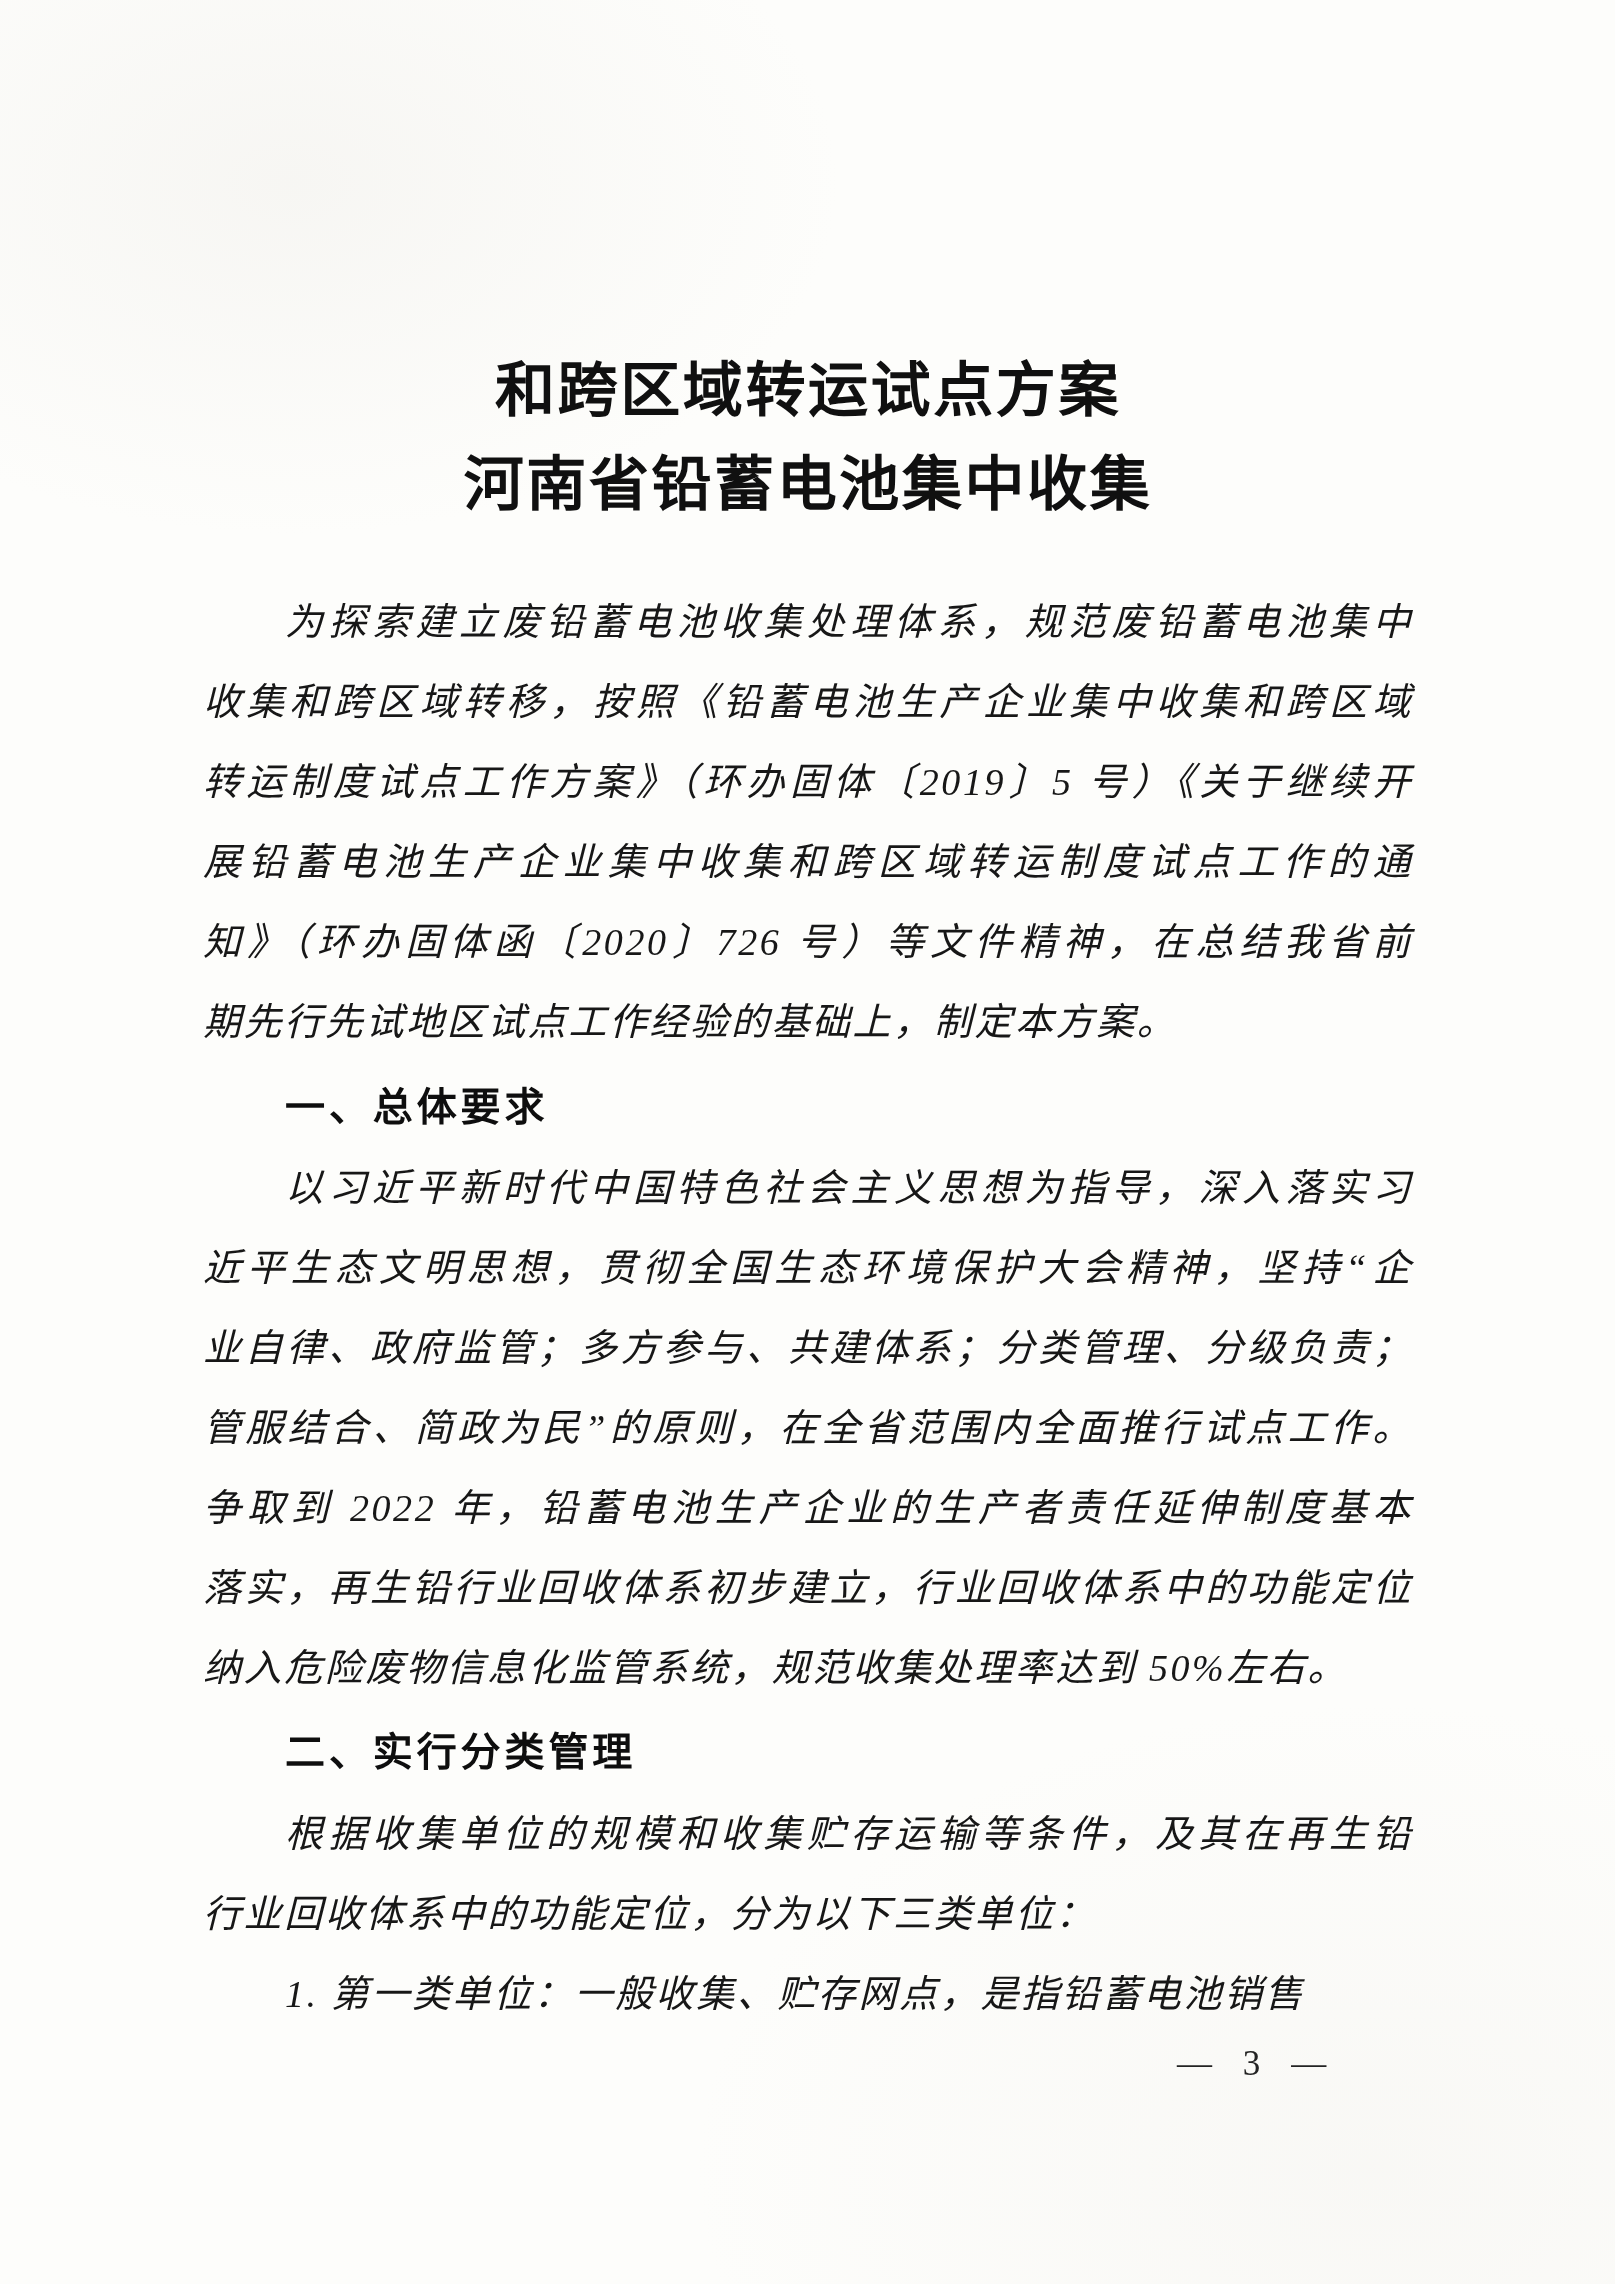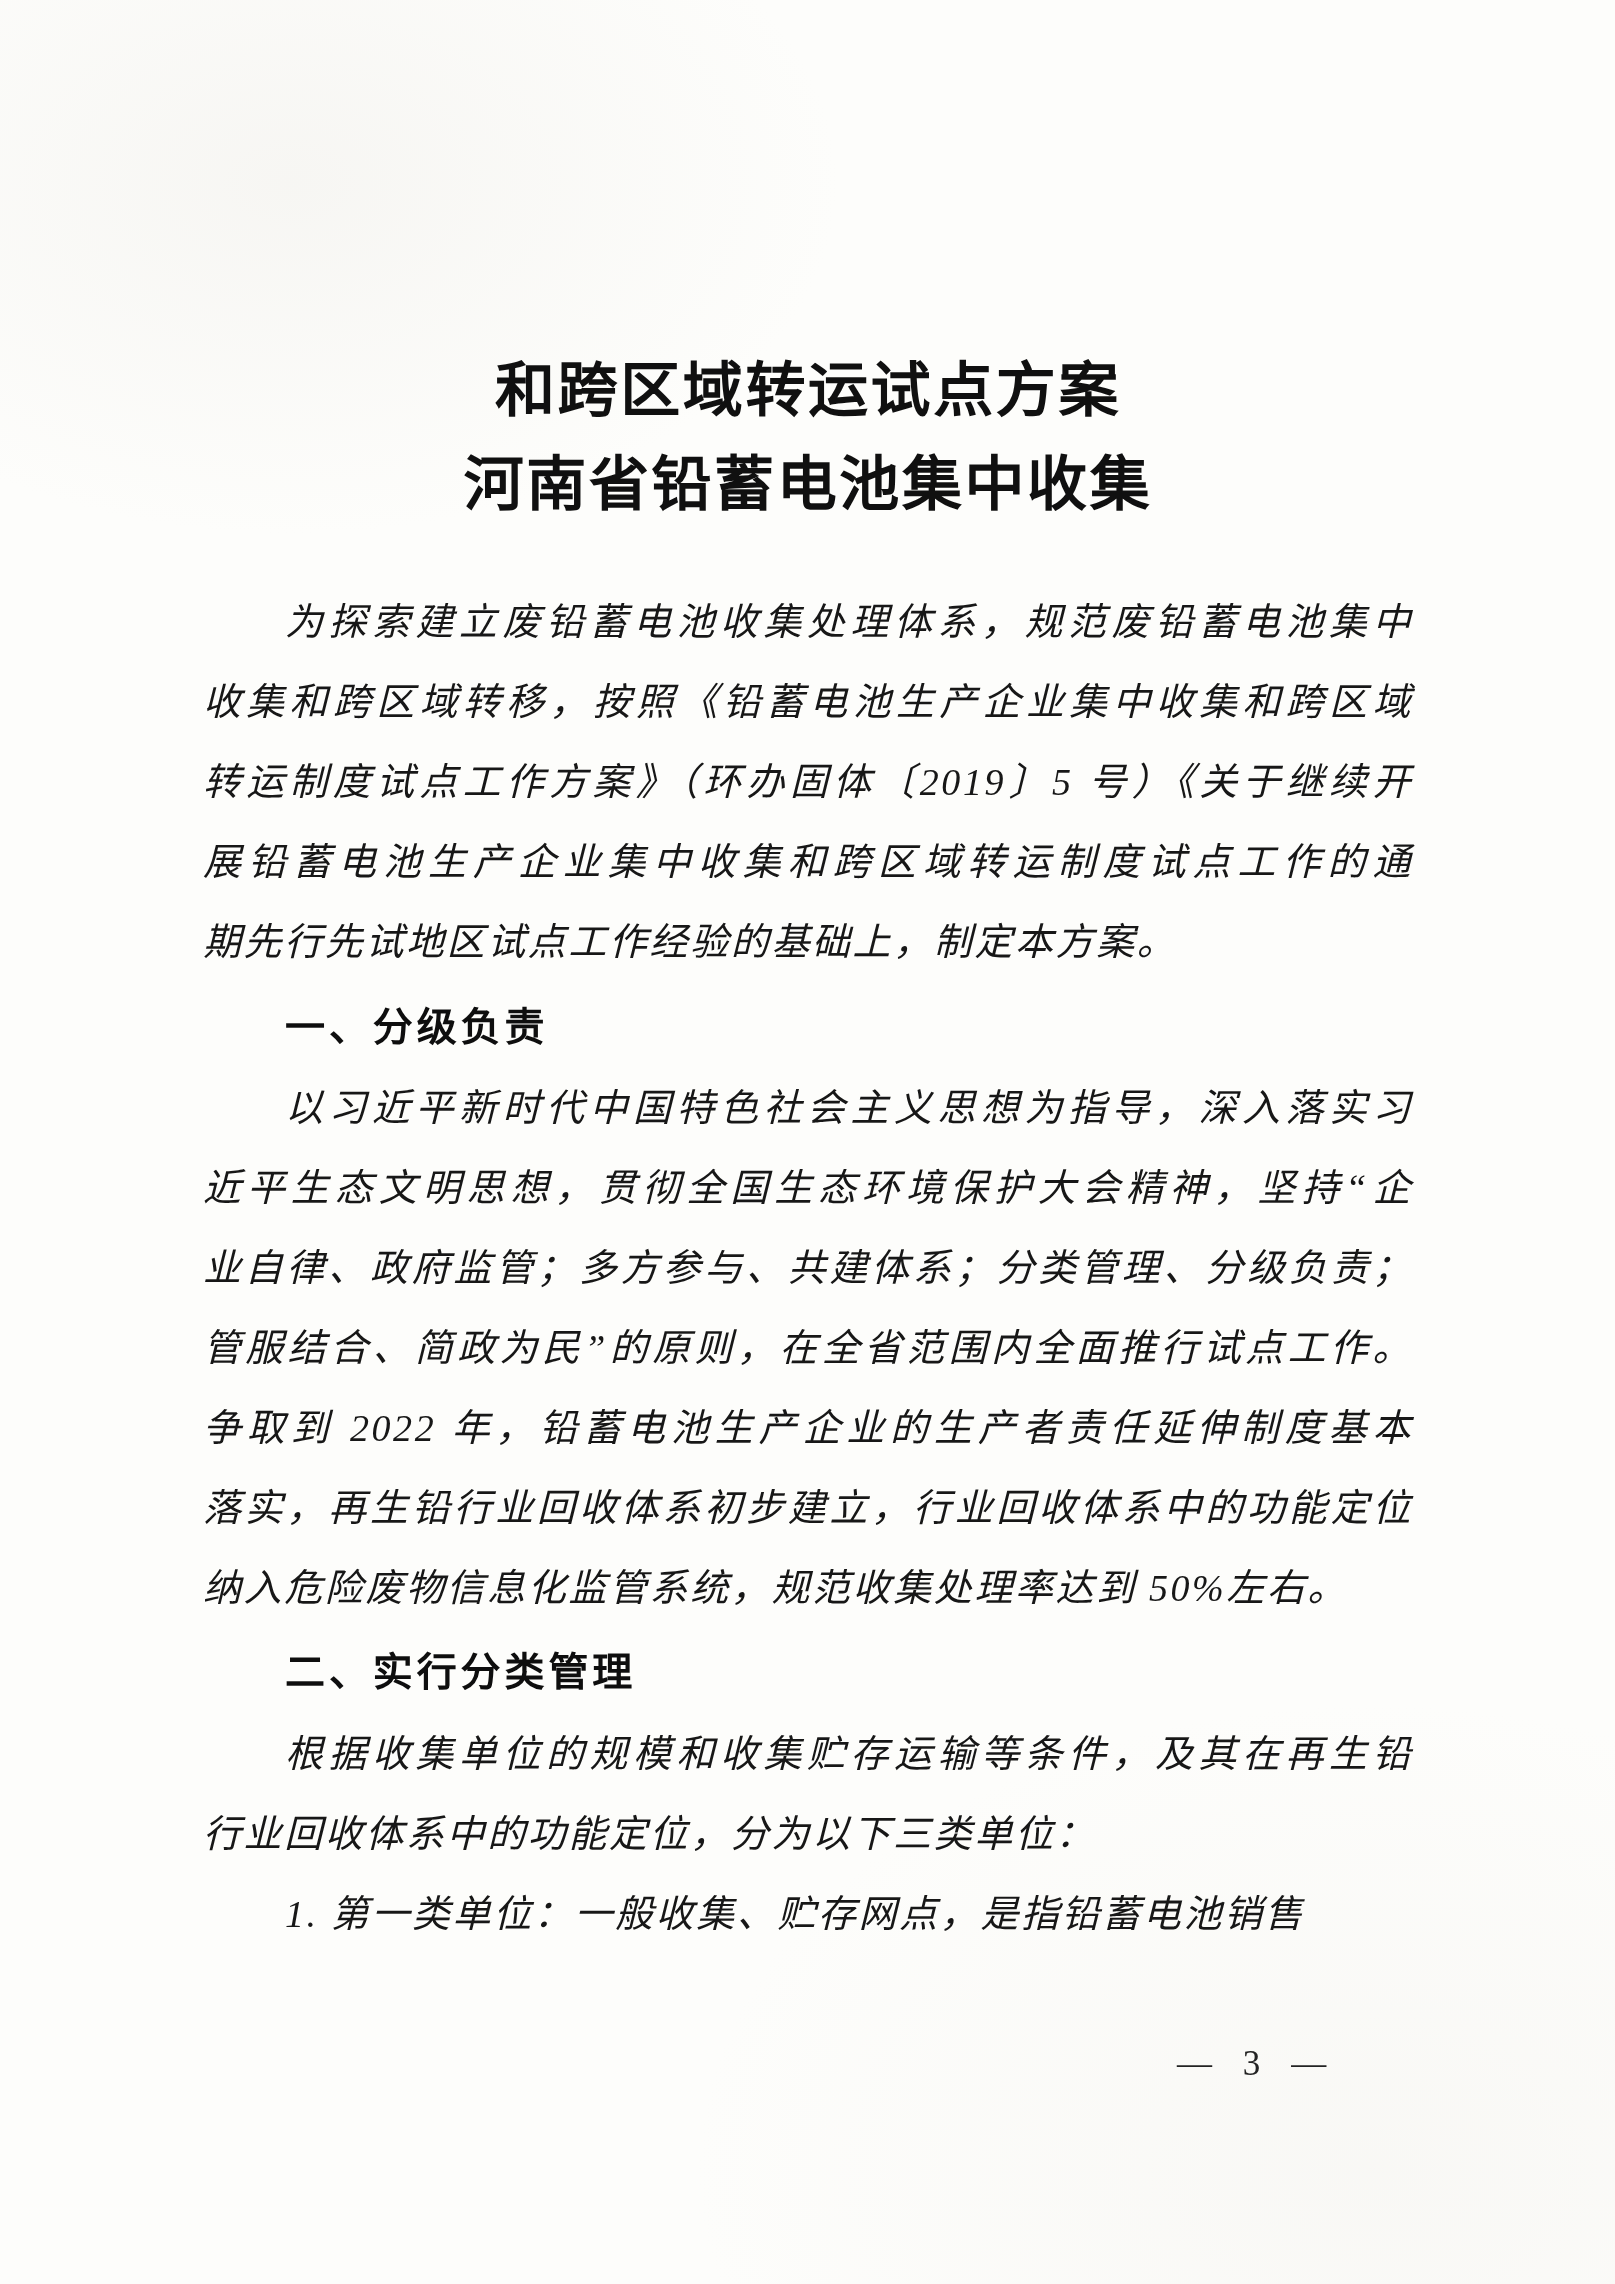--- a/index.html
+++ b/index.html
@@ -97,23 +97,24 @@
     <div>和跨区域转运试点方案</div>
     <div>河南省铅蓄电池集中收集</div>
   </h1>
 
   <div class="content">
 
     <div class="line ind">为探索建立废铅蓄电池收集处理体系，规范废铅蓄电池集中</div>
     <div class="line">收集和跨区域转移，按照《铅蓄电池生产企业集中收集和跨区域</div>
     <div class="line">转运制度试点工作方案》（环办固体〔2019〕5 号）《关于继续开</div>
     <div class="line">展铅蓄电池生产企业集中收集和跨区域转运制度试点工作的通</div>
+    <div class="line">知》（环办固体函〔2020〕726 号）等文件精神，在总结我省前</div>
     <div class="line end">期先行先试地区试点工作经验的基础上，制定本方案。</div>
 
-    <div class="heading">一、分级负责</div>
+    <div class="heading">一、总体要求</div>
 
     <div class="line ind">以习近平新时代中国特色社会主义思想为指导，深入落实习</div>
     <div class="line">近平生态文明思想，贯彻全国生态环境保护大会精神，坚持“企</div>
     <div class="line">业自律、政府监管；多方参与、共建体系；分类管理、分级负责；</div>
     <div class="line">管服结合、简政为民”的原则，在全省范围内全面推行试点工作。</div>
     <div class="line">争取到 2022 年，铅蓄电池生产企业的生产者责任延伸制度基本</div>
     <div class="line">落实，再生铅行业回收体系初步建立，行业回收体系中的功能定位</div>
     <div class="line end">纳入危险废物信息化监管系统，规范收集处理率达到 50%左右。</div>
 
     <div class="heading">二、实行分类管理</div>

